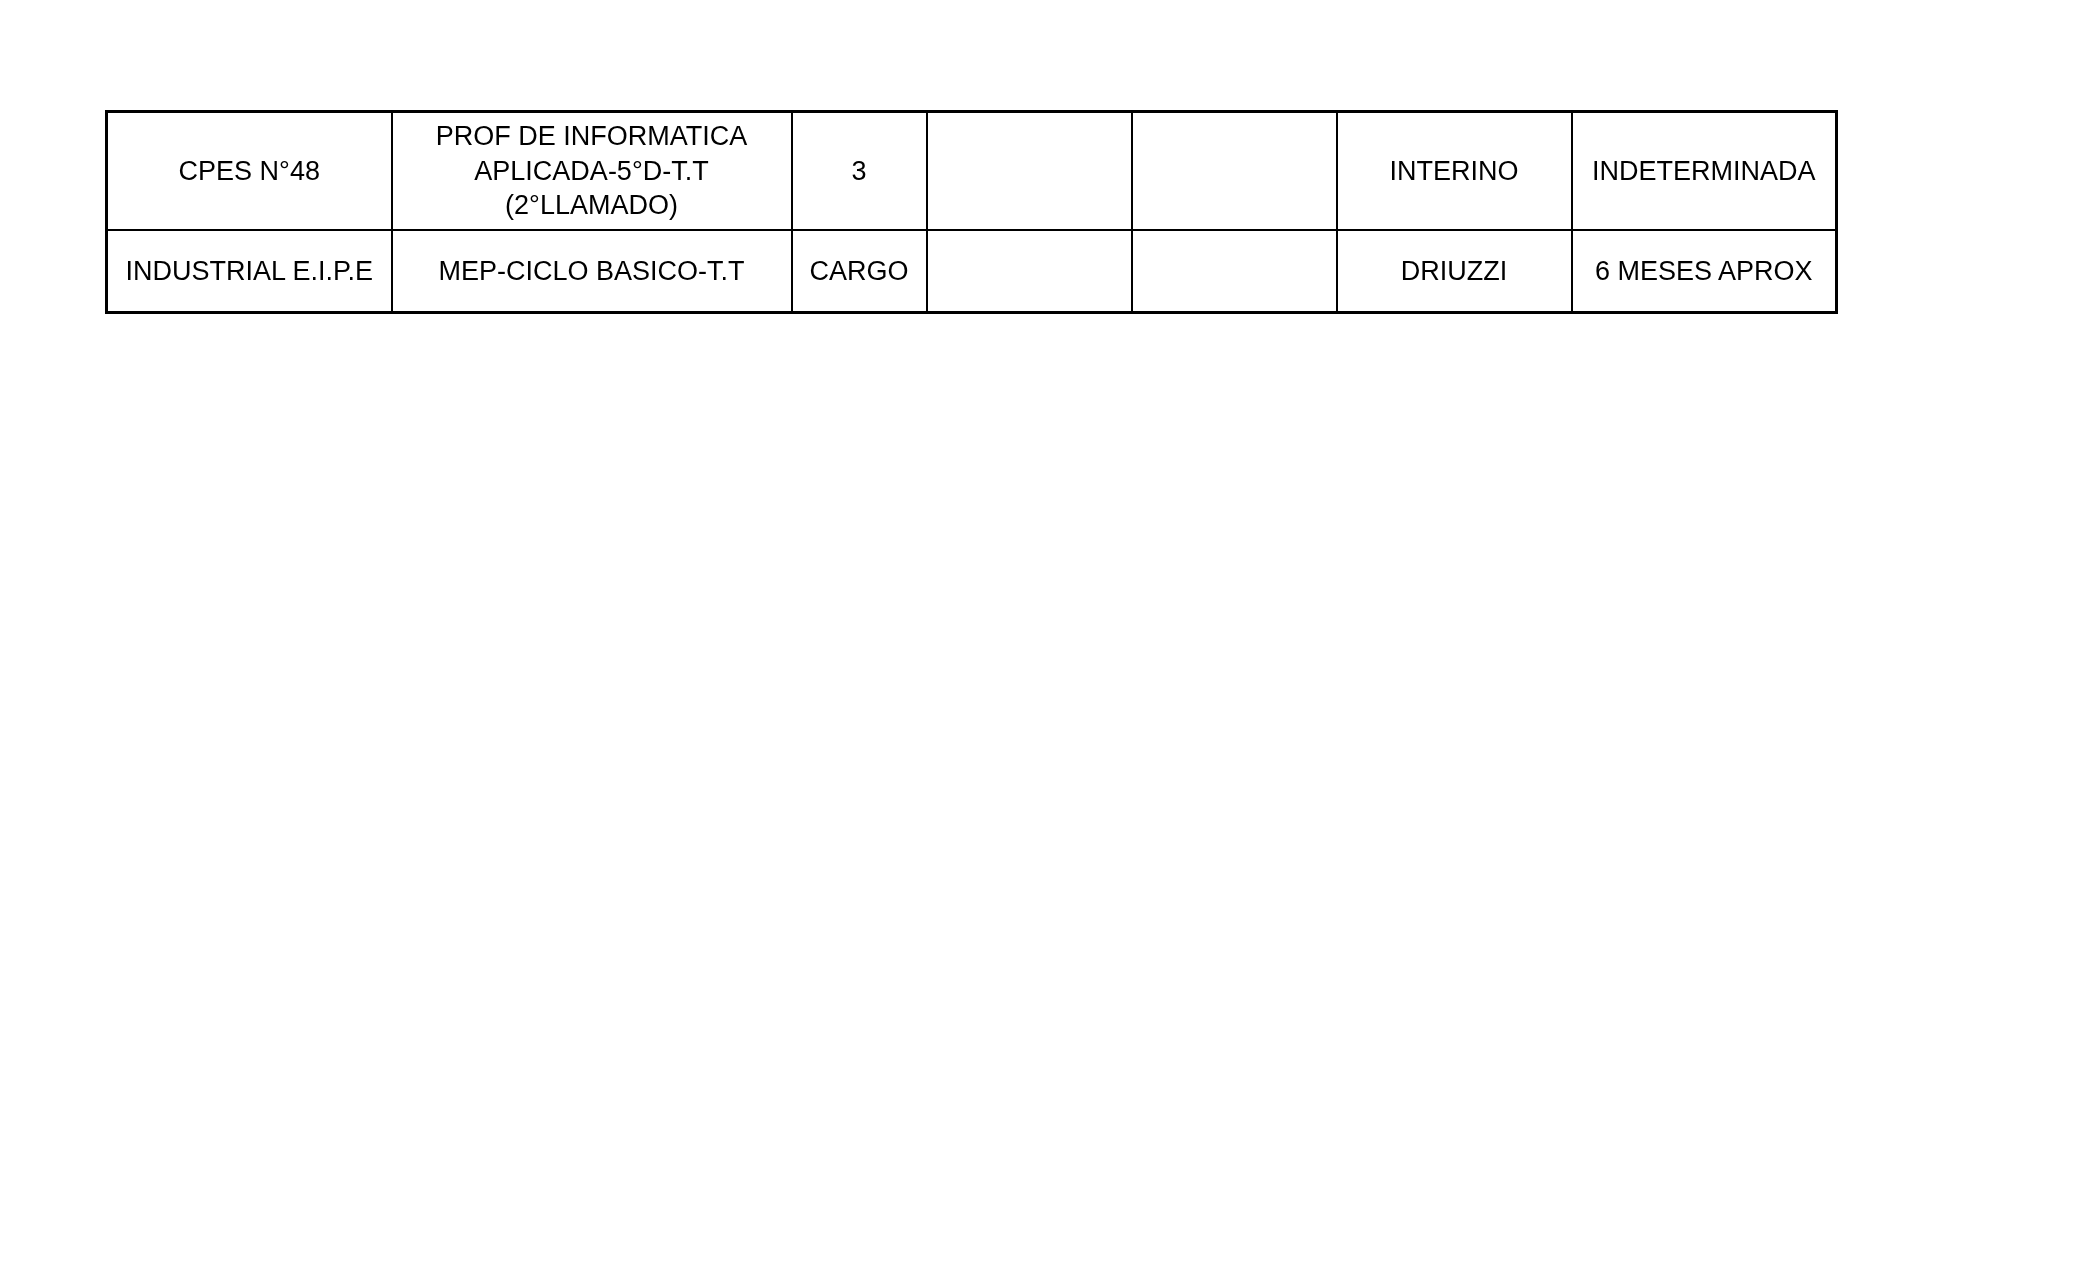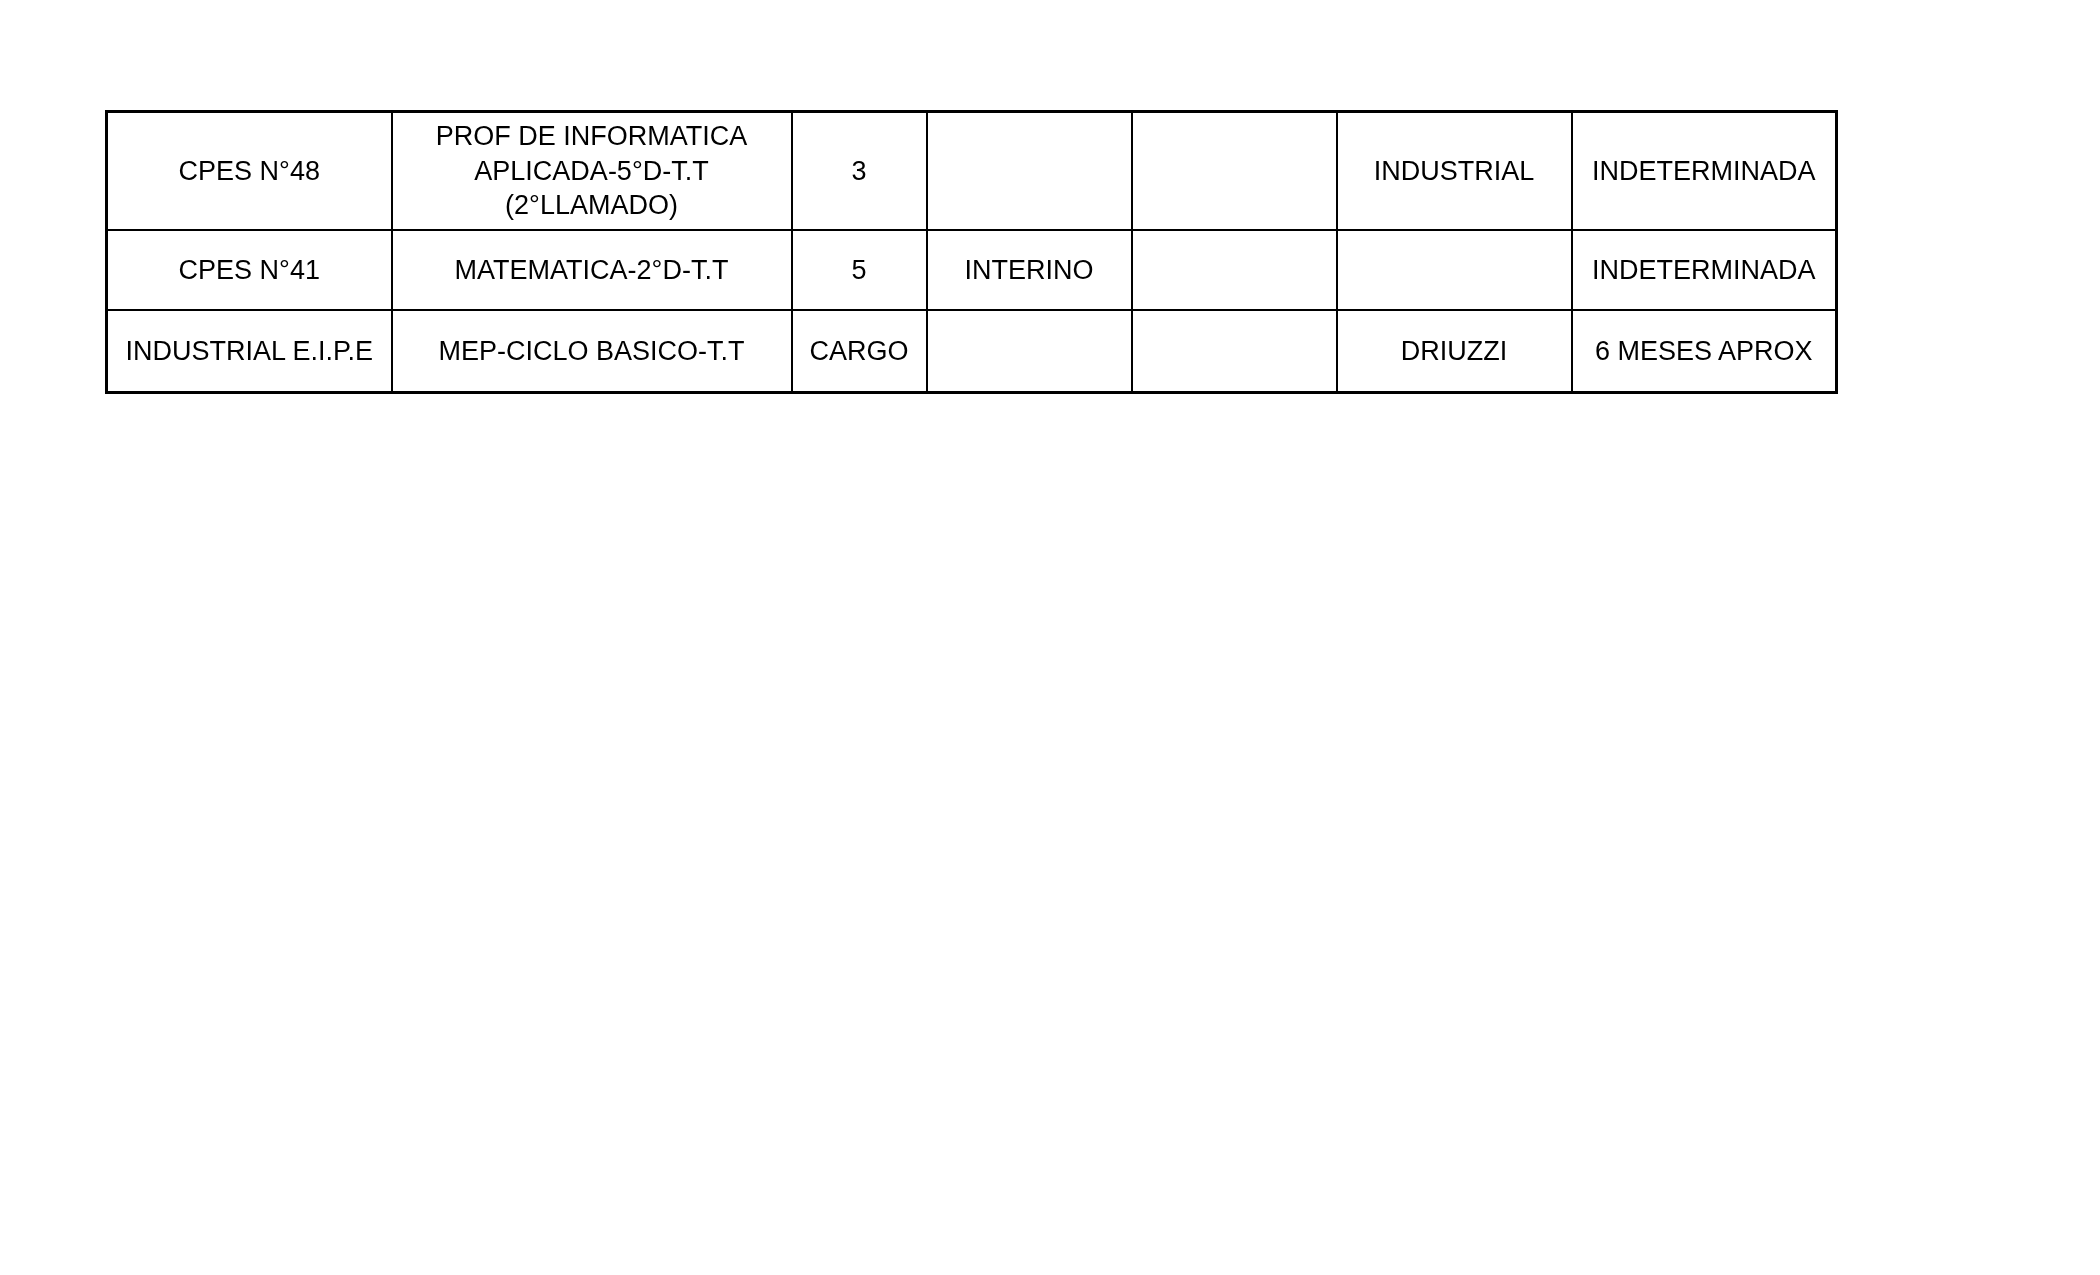--- a/index.html
+++ b/index.html
@@ -69,30 +69,21 @@
           <col class="c5">
           <col class="c6">
       </colgroup>
       <tbody>
         <tr class="row-0">
           <td>CPES N°48</td>
           <td>PROF DE INFORMATICA APLICADA-5°D-T.T (2°LLAMADO)</td>
           <td>3</td>
           <td></td>
           <td></td>
-          <td>INDUSTRIAL</td>
-          <td>INDETERMINADA</td>
-        </tr>
-        <tr class="row-1">
-          <td>CPES N°41</td>
-          <td>MATEMATICA-2°D-T.T</td>
-          <td>5</td>
           <td>INTERINO</td>
-          <td></td>
-          <td></td>
           <td>INDETERMINADA</td>
         </tr>
         <tr class="row-2">
           <td>INDUSTRIAL E.I.P.E</td>
           <td>MEP-CICLO BASICO-T.T</td>
           <td>CARGO</td>
           <td></td>
           <td></td>
           <td>DRIUZZI</td>
           <td>6 MESES APROX</td>

